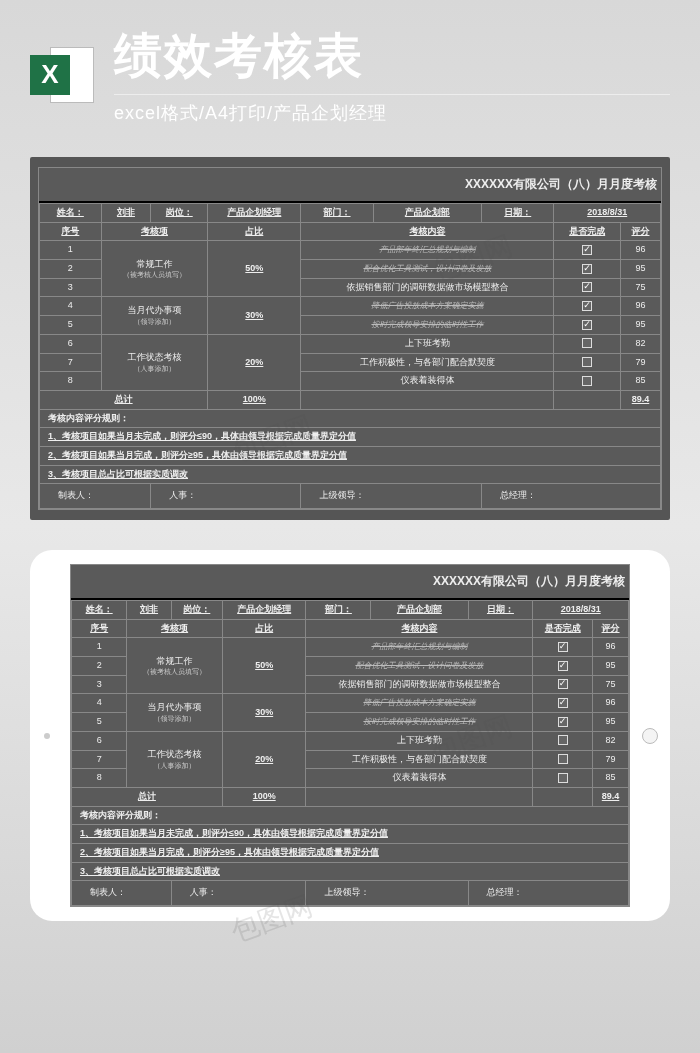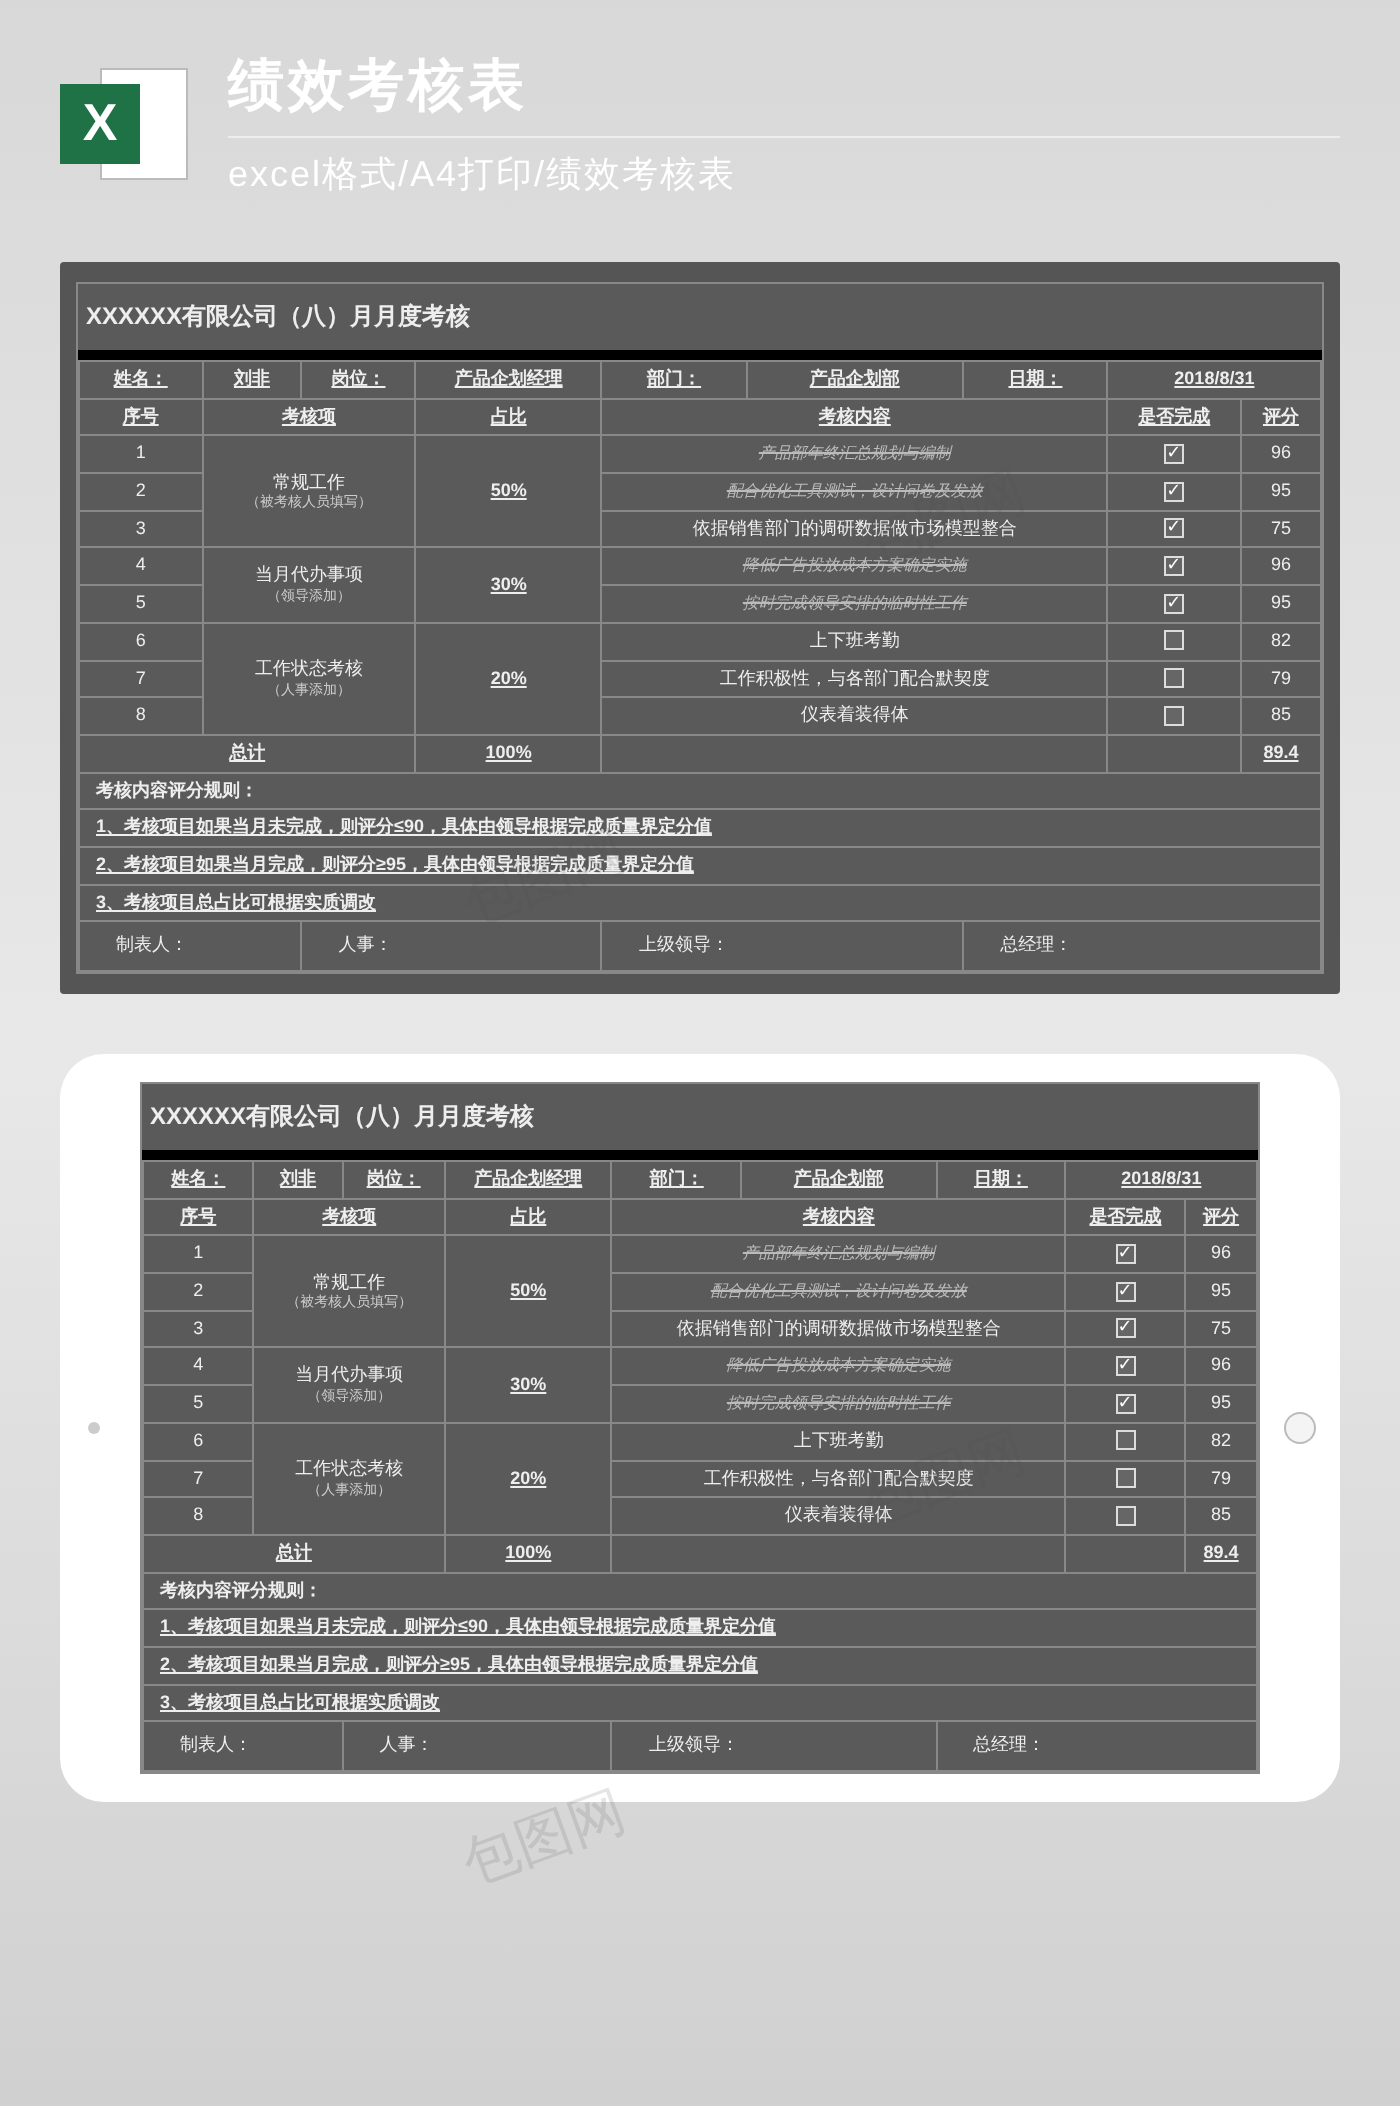--- a/index.html
+++ b/index.html
@@ -50,21 +50,21 @@
   display: flex;
   align-items: center;
   justify-content: center;
   font-weight: bold;
   font-size: 26px;
   font-family: Arial, sans-serif;
 }
 .header-text { flex: 1; }
 .title-main {
   color: #fff;
-  font-size: 28px;
+  font-size: 48px;
   font-weight: 600;
   letter-spacing: 2px;
   border-bottom: 1px solid rgba(255,255,255,0.5);
   padding-bottom: 6px;
   margin-bottom: 6px;
 }
 .title-sub {
   color: #fff;
   font-size: 18px;
   letter-spacing: 1px;
@@ -93,25 +93,25 @@
 }
 .tablet-dot.left { left: 14px; width: 6px; height: 6px; }
 .tablet-dot.right { right: 12px; width: 16px; height: 16px; border: 1px solid #bbb; background: #f4f4f4; }
 .sheet {
   background: #5a5a5a;
   color: #eee;
   font-size: 9px;
   border: 1px solid #888;
 }
 .sheet-title {
-  text-align: left;
+  text-align: right;
   font-weight: bold;
   font-size: 12px;
   padding: 8px 4px;
-  border-bottom: 5px solid #000000;
+  border-bottom: 2px solid #000000;
 }
 table { width: 100%; border-collapse: collapse; }
 td, th {
   border: 1px solid #888;
   padding: 3px 4px;
   text-align: center;
   font-weight: normal;
   line-height: 1.3;
 }
 td.bold, th.bold { font-weight: bold; text-decoration: underline; }
@@ -146,21 +146,21 @@
 <div class="watermark" style="top:720px;left:430px">包图网</div>
 <div class="watermark" style="top:900px;left:230px">包图网</div>
 
 <div class="header-bar">
   <div class="excel-logo">
     <div class="page-stack"></div>
     <div class="x-square">X</div>
   </div>
   <div class="header-text">
     <div class="title-main">绩效考核表</div>
-    <div class="title-sub">excel格式/A4打印/绩效考核表</div>
+    <div class="title-sub">excel格式/A4打印/产品企划经理</div>
   </div>
 </div>
 
 <div class="preview">
   <div class="sheet" id="sheet-a">
       <div class="sheet-title">XXXXXX有限公司（八）月月度考核</div>
       <table>
         <tbody>
           <tr>
             <td class="bold">姓名：</td>

